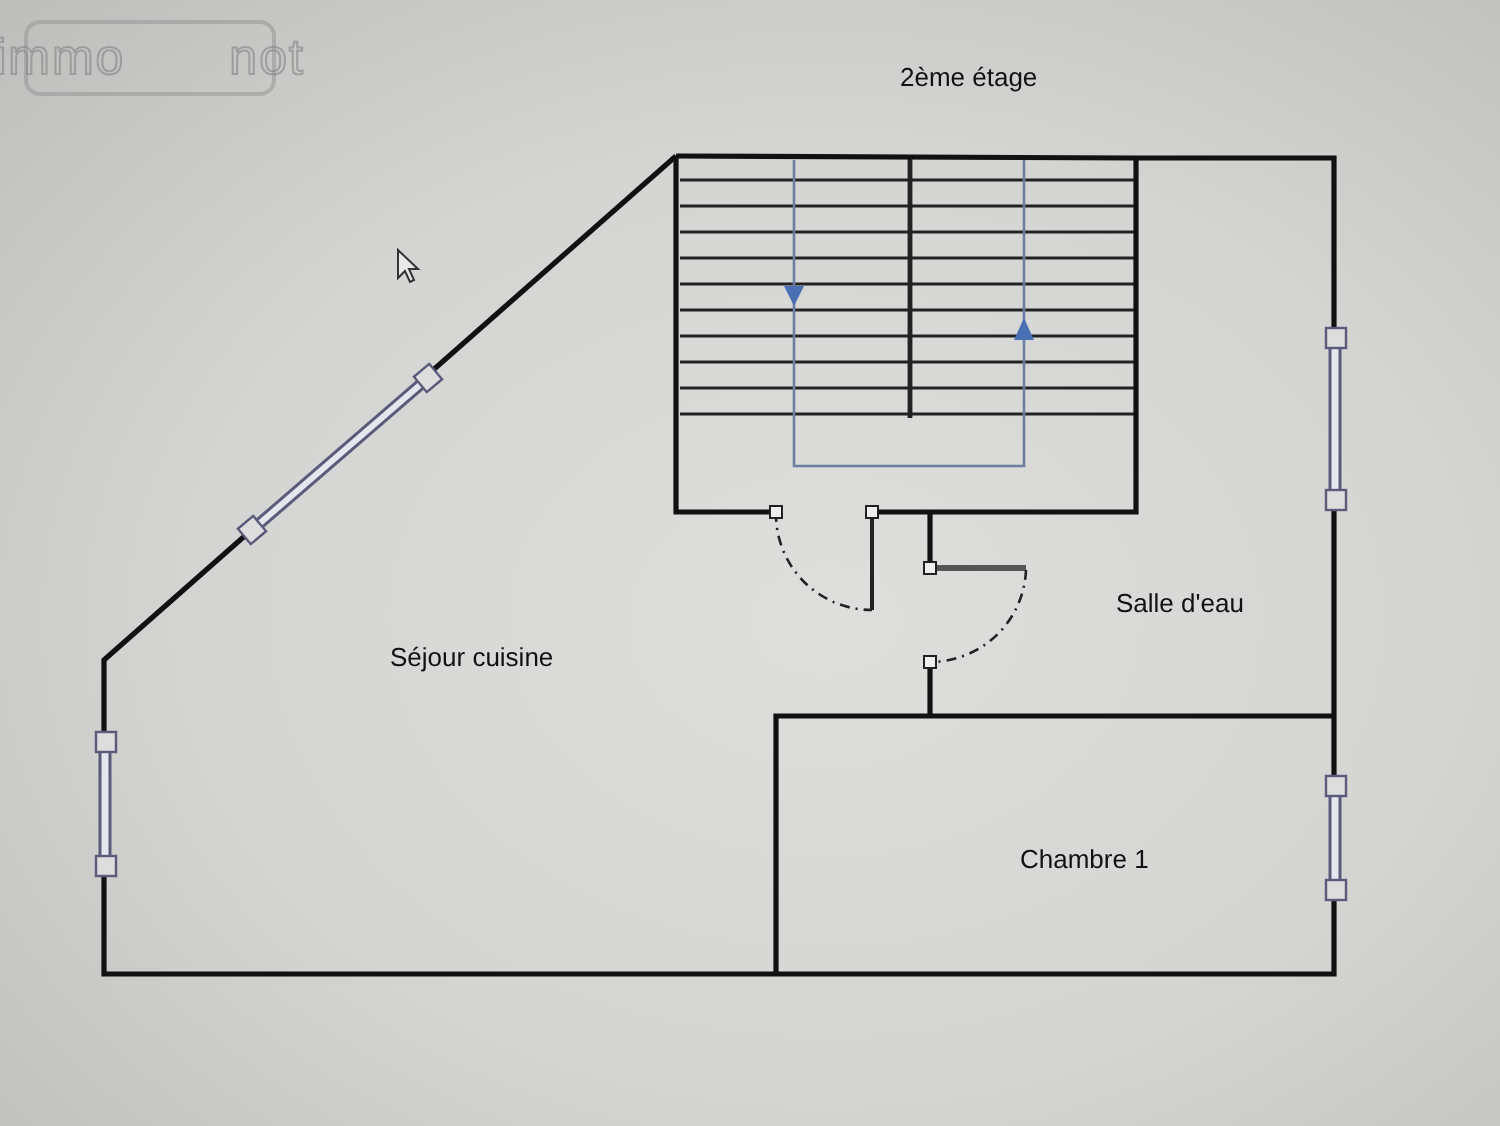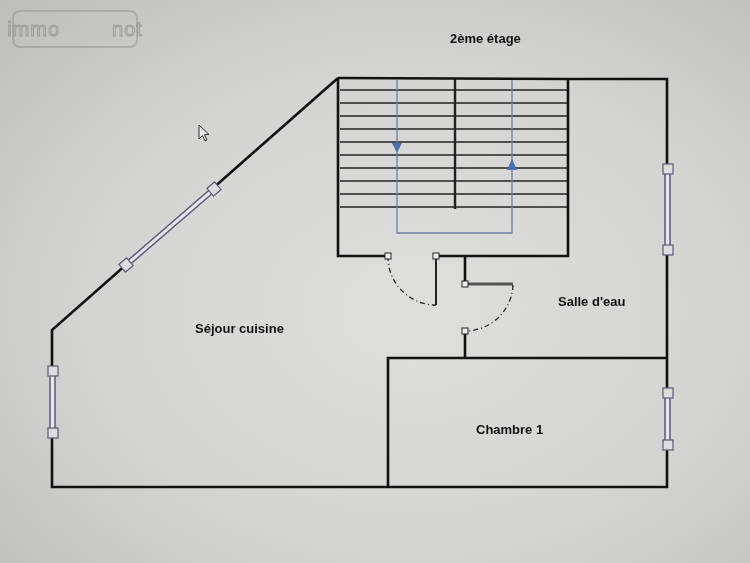--- a/index.html
+++ b/index.html
@@ -10,28 +10,28 @@
     position: relative;
   }
   .screen {
     position: absolute; left: 0; top: 0; width: 750px; height: 563px;
     background: radial-gradient(ellipse at 55% 55%, #dededc 0%, #d4d4d2 55%, #bdbdbb 100%);
   }
   .watermark {
     position: absolute; left: 12px; top: 10px; width: 126px; height: 38px;
     border: 2px solid rgba(150,150,150,0.55); border-radius: 8px;
     display: flex; align-items: center; justify-content: center;
-    font-family: "Liberation Sans", sans-serif; font-size: 20px; letter-spacing: 1px;
+    font-family: "Liberation Sans", sans-serif; font-size: 25px; letter-spacing: 1px;
     color: transparent; -webkit-text-stroke: 1px rgba(140,140,140,0.7);
     box-sizing: border-box;
     gap: 24px;
   }
   .watermark .sep { display:inline-block; width:2px; height:30px; background: rgba(150,150,150,0.5); margin: 0 2px; }
   .label {
-    position: absolute; font-weight: bold; font-size: 13px; color: #111;
+    position: absolute; font-weight: normal; font-size: 13px; color: #111;
     white-space: nowrap;
   }
   svg.plan { position: absolute; left: 0; top: 0; }
   .cursor { position: absolute; left: 198px; top: 124px; }
 </style>
 </head>
 <body>
 
 <div class="screen"></div>
 
@@ -104,17 +104,17 @@
       <rect x="665" y="393" width="5" height="52" fill="#e6e6ee" stroke-width="1.5"></rect>
       <rect x="663" y="388" width="10" height="10" fill="#ddd" stroke-width="1.2"></rect>
       <rect x="663" y="440" width="10" height="10" fill="#ddd" stroke-width="1.2"></rect>
     </g>
   </g>
 </svg>
 
 <div class="label" style="left:450px; top:31px;">2ème étage</div>
 <div class="label" style="left:195px; top:321px;">Séjour cuisine</div>
 <div class="label" style="left:540px; top:294px;margin-left:18px;">Salle d'eau</div>
-<div class="label" style="left:476px; top:422px;">Chambre 1</div>
+<div class="label" style="left:510px; top:422px;">Chambre 1</div>
 
 <svg class="cursor" width="16" height="20" viewBox="0 0 16 20">
   <path d="M1,1 L1,15 L4.5,11.5 L7,17 L9,16 L6.5,10.5 L11,10.5 Z" fill="#e8e8e8" stroke="#333" stroke-width="1"></path>
 </svg>
 
 </body></html>

